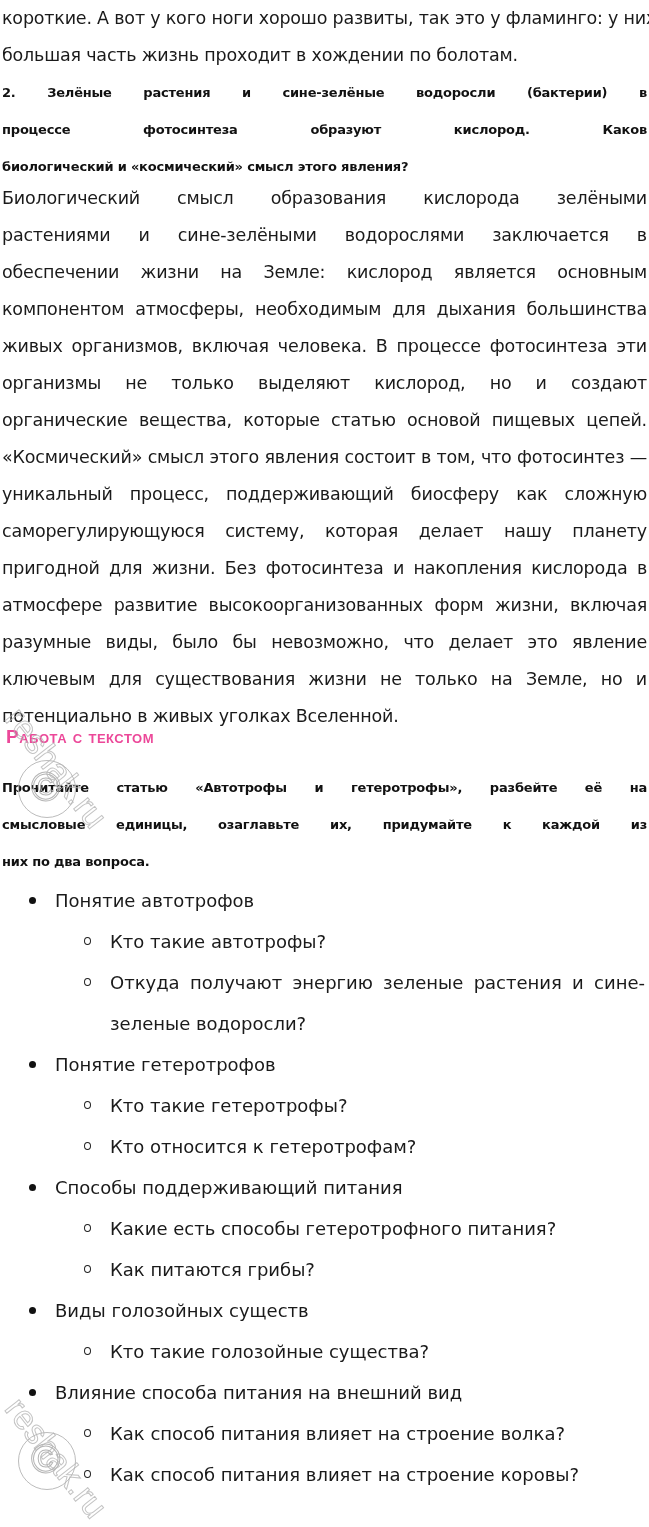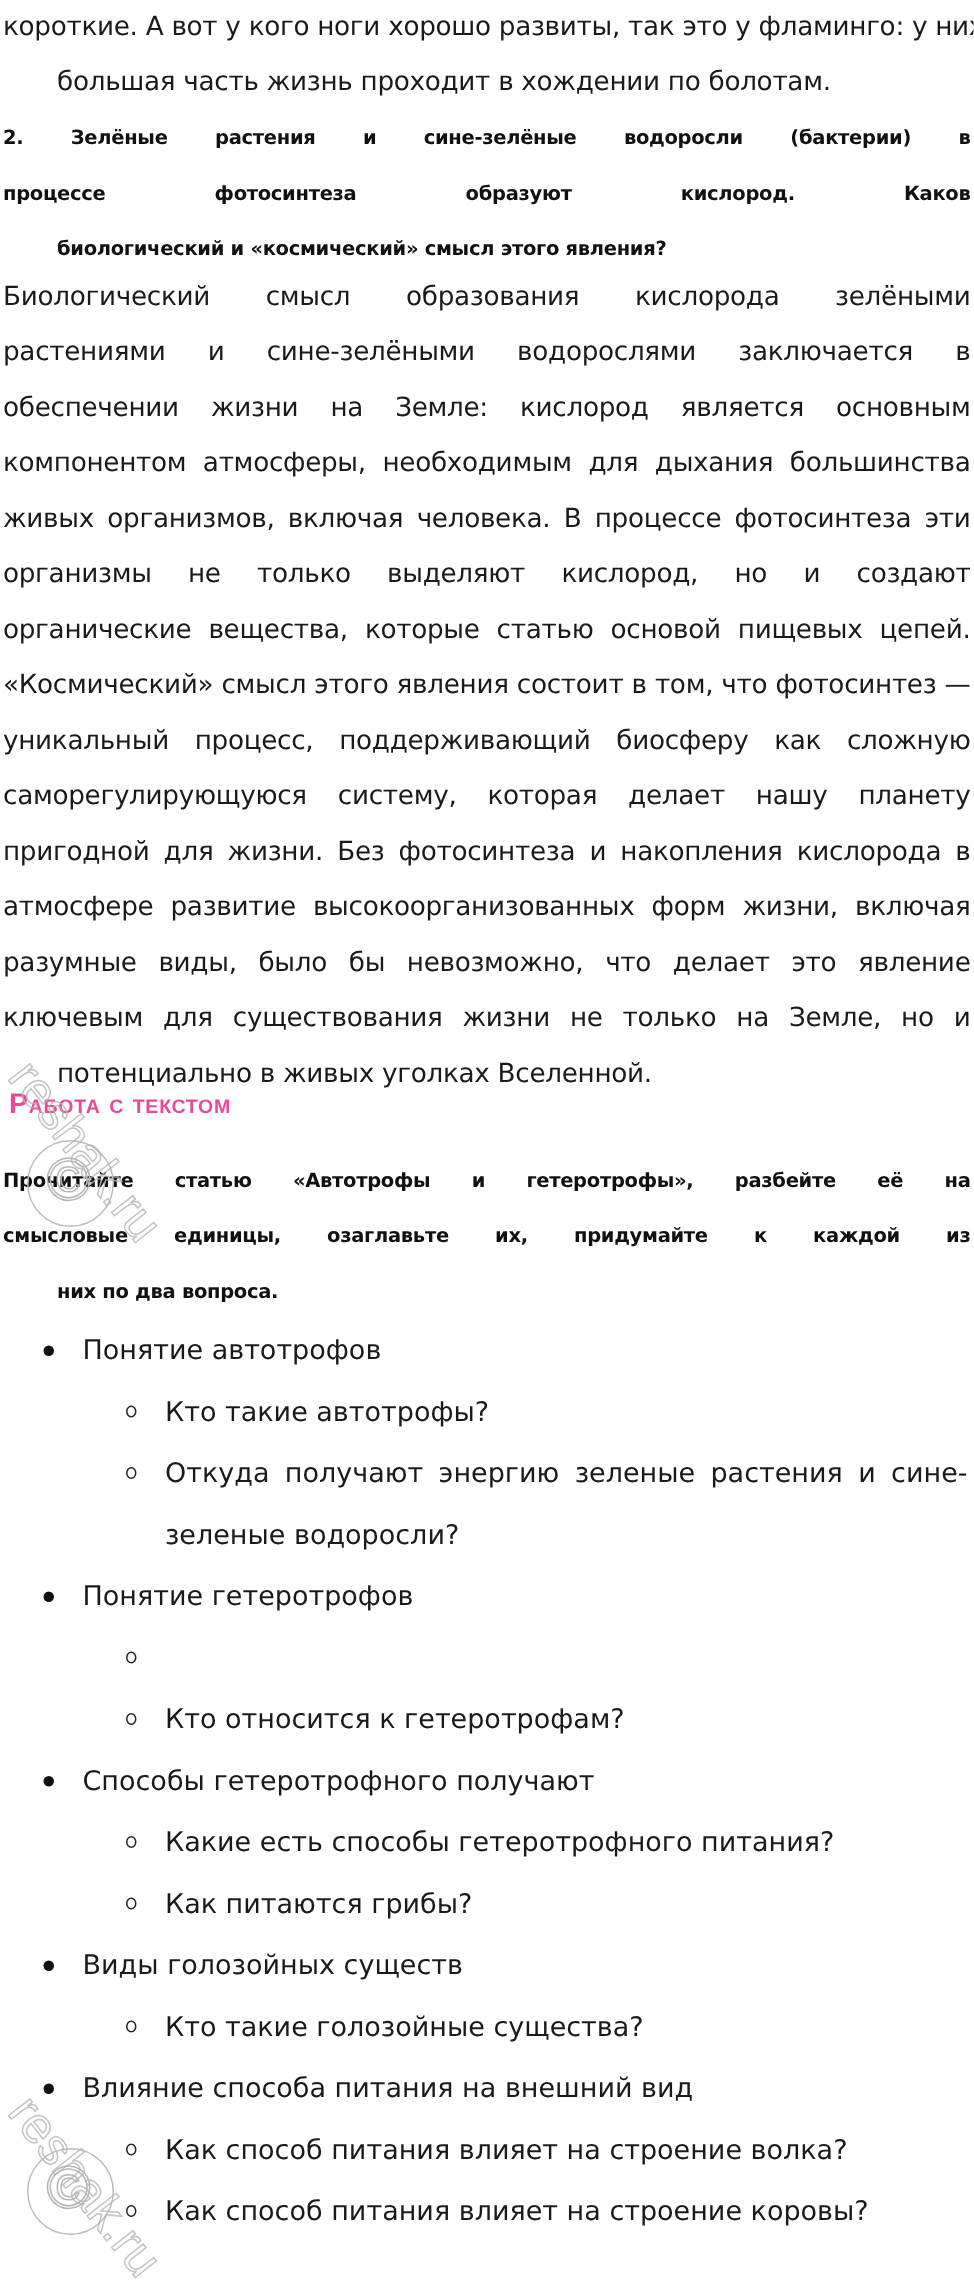--- a/index.html
+++ b/index.html
@@ -17,21 +17,21 @@
       left: 2px;
       width: 645px;
       font-size: 17.5px;
       line-height: 37px;
       text-align: justify;
       margin: 0;
       letter-spacing: -0.2px;
     }
     .p.bold { font-weight: bold; font-size: 13px; color: #111; }
     .line { display: block; text-align: justify; text-align-last: justify; white-space: nowrap; }
-    .line.last { text-align-last: left; margin-left: 36px; }
+    .line.last { text-align-last: left; }
     .heading {
       position: absolute;
       left: 6px;
       top: 726px;
       font-family: "Liberation Sans", sans-serif;
       font-weight: bold;
       font-size: 19px;
       color: #ec4899;
       font-variant: small-caps;
       letter-spacing: 0.5px;
@@ -138,29 +138,30 @@
         <span>зеленые водоросли?</span>
       </span>
     </li>
 
     <li class="item lvl1">
       <span class="bullet-dot"></span>
       <span class="txt">Понятие гетеротрофов</span>
     </li>
     <li class="item lvl2">
       <span class="bullet-circle"></span>
+      <span class="txt">Кто такие гетеротрофы?</span>
     </li>
     <li class="item lvl2">
       <span class="bullet-circle"></span>
       <span class="txt">Кто относится к гетеротрофам?</span>
     </li>
 
     <li class="item lvl1">
       <span class="bullet-dot"></span>
-      <span class="txt">Способы гетеротрофного получают</span>
+      <span class="txt">Способы поддерживающий питания</span>
     </li>
     <li class="item lvl2">
       <span class="bullet-circle"></span>
       <span class="txt">Какие есть способы гетеротрофного питания?</span>
     </li>
     <li class="item lvl2">
       <span class="bullet-circle"></span>
       <span class="txt">Как питаются грибы?</span>
     </li>
 

